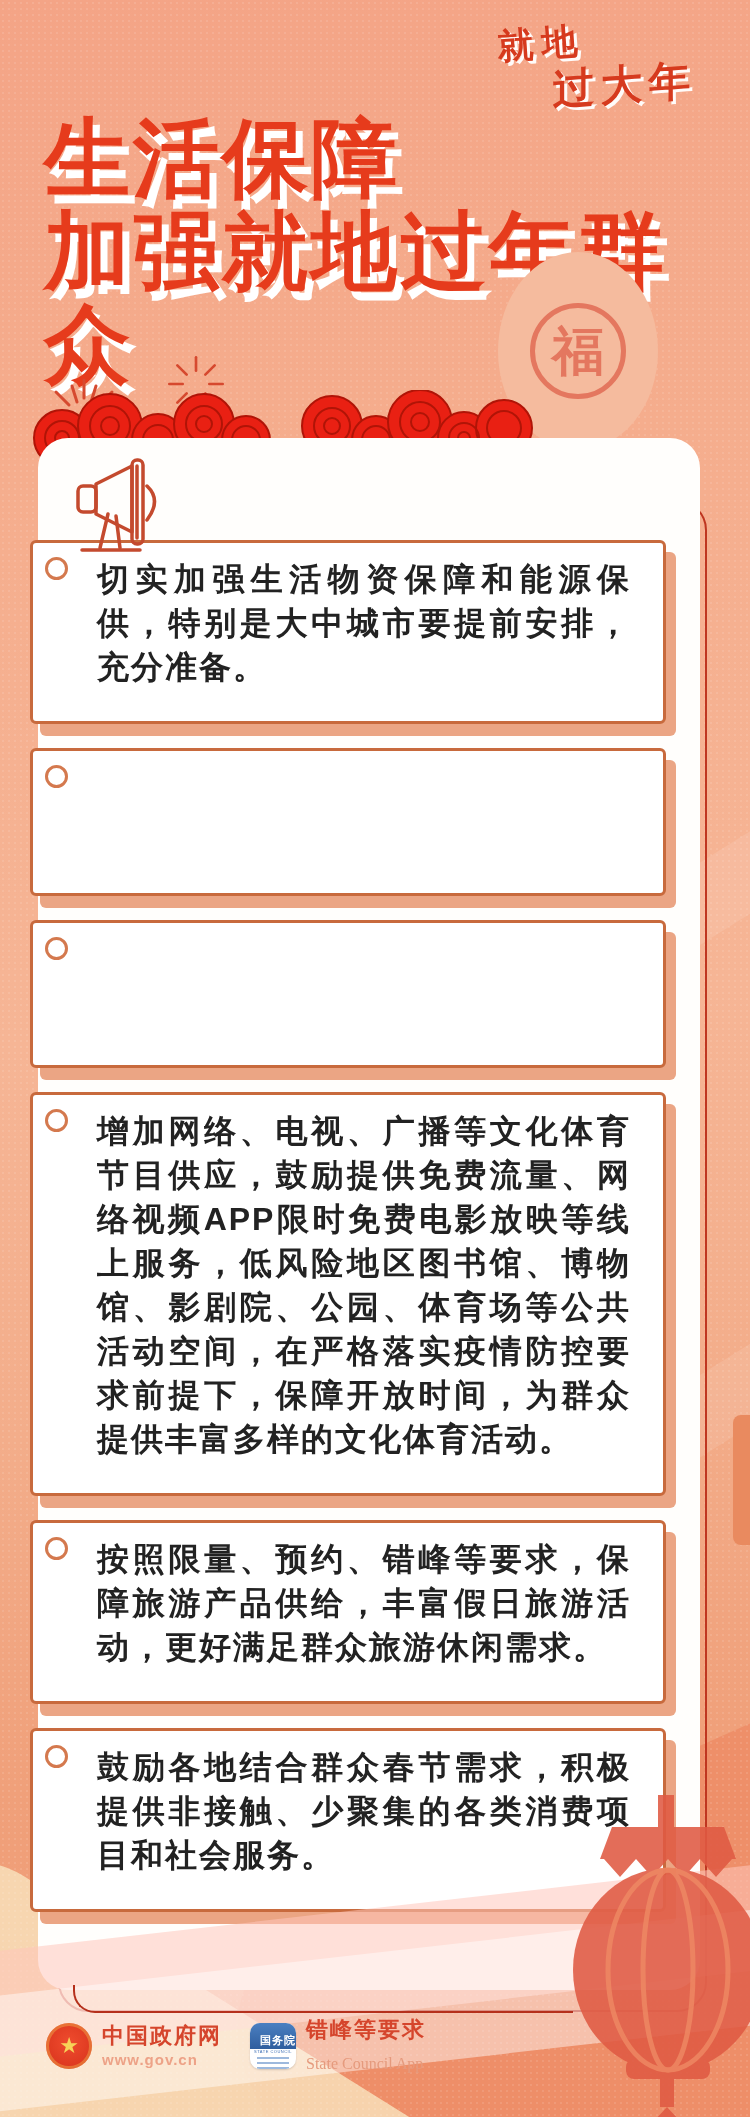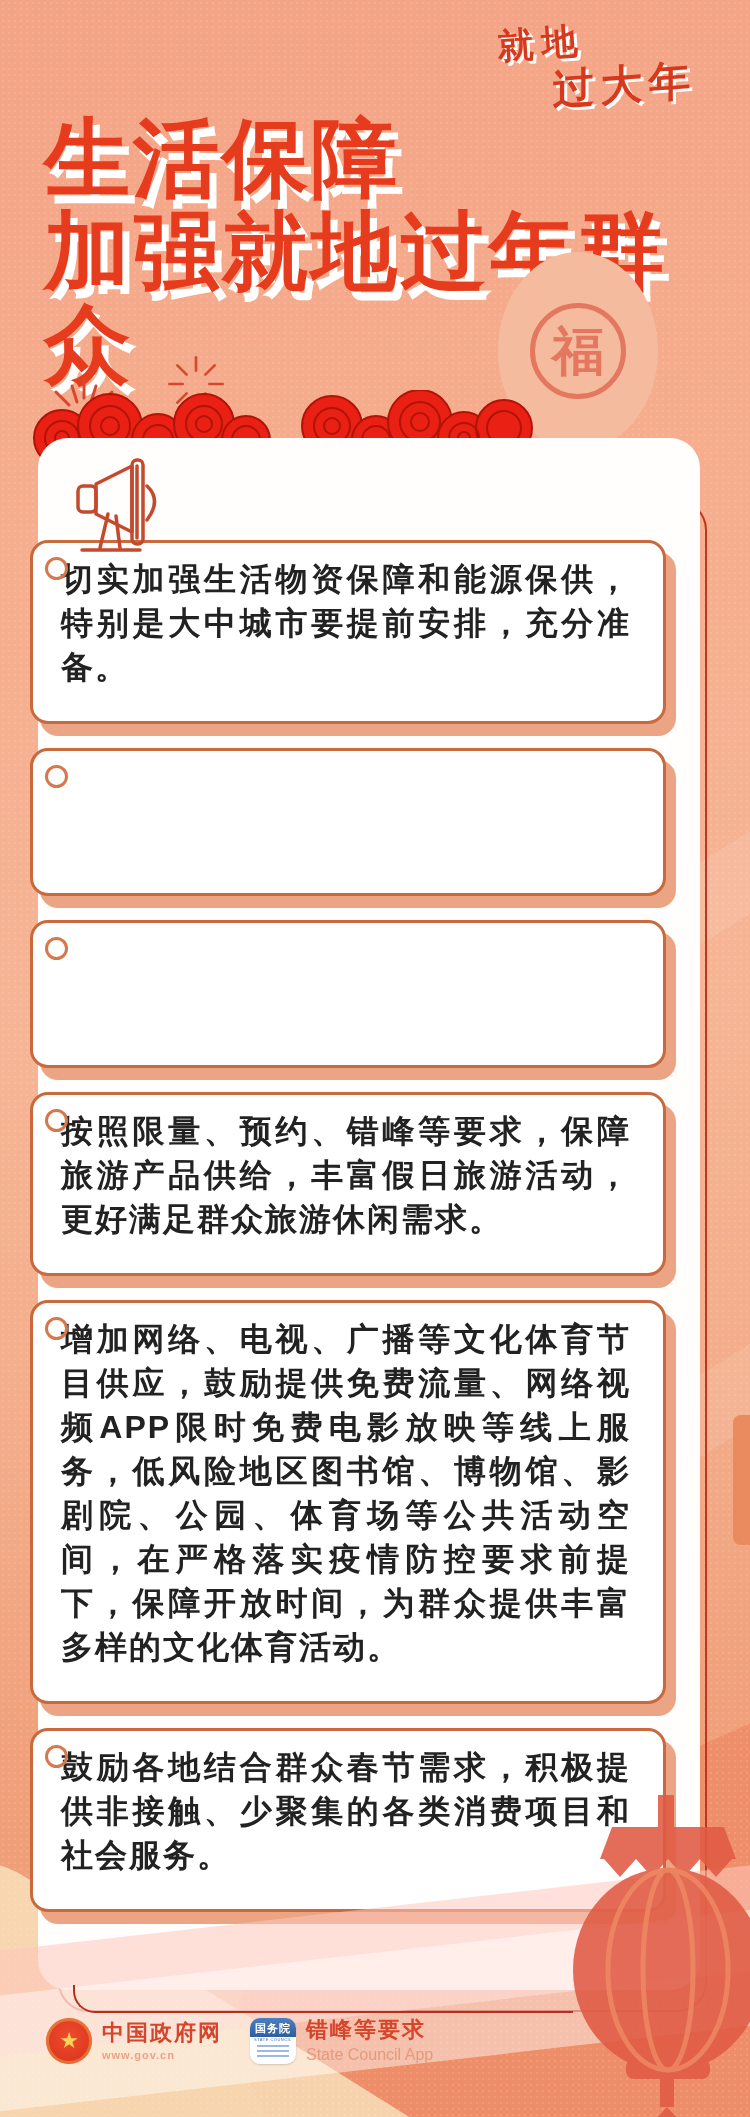--- a/index.html
+++ b/index.html
@@ -42,23 +42,23 @@
       border-radius:8px 0 0 8px;z-index:1;}
 
   
   .outline-rect{left:58px;top:500px;width:645px;height:1508px;border:2px solid #bf3620;
       border-radius:30px;z-index:2;}
   .main-card{left:38px;top:438px;width:662px;height:1552px;background:#fffefc;
       border-radius:30px;z-index:3;}
   .megaphone{left:74px;top:452px;z-index:5;}
 
   .cards{left:30px;top:540px;width:636px;z-index:4;display:flex;flex-direction:column;gap:24px;}
-  .bullet-card{position:relative;background:#ffffff;border:3px solid #c86a3d;border-radius:18px;
+  .bullet-card{position:relative;background:#ffffff;border:3px solid #c86a3d;border-radius:6px;
       box-shadow:10px 12px 0 #eba584;min-height:148px;box-sizing:border-box;
-      padding:14px 32px 32px 28px;}
+      padding:14px 32px 32px 64px;}
   .bullet-card .ring{position:absolute;left:12px;top:14px;width:17px;height:17px;border:3px solid #d4794e;
       border-radius:50%;}
   .bullet-text{color:#222222;font-size:32px;line-height:44px;font-weight:bold;letter-spacing:2px;
       text-align:justify;}
 
   
   .swoosh1{left:-70px;top:1905px;width:950px;height:105px;background:rgba(255,198,188,.55);
       border-radius:60px;transform:rotate(-6.5deg);z-index:5;}
   .swoosh2{left:-90px;top:1952px;width:950px;height:115px;background:rgba(255,255,255,.45);
       border-radius:60px;transform:rotate(-6.5deg);z-index:5;}
@@ -66,26 +66,26 @@
 
   
   .footer-curve{left:73px;top:1985px;width:498px;height:26px;z-index:7;
       border-left:2px solid #b5301c;border-bottom:2px solid #b5301c;border-bottom-left-radius:22px;}
   .footer{left:46px;top:2018px;z-index:7;display:flex;align-items:center;gap:28px;}
   .brand{display:flex;align-items:center;gap:10px;}
   .emblem{width:46px;height:46px;border-radius:50%;background:radial-gradient(circle at 50% 42%,#ef4c2e 0%,#dd3820 70%,#c52c16 100%);
       display:flex;align-items:center;justify-content:center;box-shadow:inset 0 0 0 3px rgba(247,211,88,.35);}
   .emblem .star{color:#f7d358;font-size:22px;line-height:1;}
   .brand-txt .t{color:#d5452c;font-weight:bold;font-size:22px;letter-spacing:2px;line-height:1.1;}
-  .brand-txt .s{color:#eda287;font-size:11px;font-weight:bold;letter-spacing:1px;margin-top:3px;}
-  .brand-txt .s-serif{font-family:Liberation Sans, sans-serif;color:#e59a7d;font-size:16px;margin-top:3px;}
+  .brand-txt .s{color:#eda287;font-size:15px;font-weight:bold;letter-spacing:1px;margin-top:3px;}
+  .brand-txt .s-serif{font-family:Liberation Serif, serif;color:#e59a7d;font-size:16px;margin-top:13px;}
   .app-icon{width:46px;height:46px;border-radius:10px;background:#ffffff;overflow:hidden;
       box-shadow:0 1px 2px rgba(0,0,0,.15);display:flex;flex-direction:column;}
   .app-icon .top{background:linear-gradient(#4a7fc1,#2f5e9e);color:#ffffff;font-size:11px;font-weight:bold;
-      text-align:center;padding:3px 0 1px;letter-spacing:1px;}
+      text-align:right;padding:10px 0 1px;letter-spacing:1px;}
   .app-icon .tiny{color:#3b6db4;font-size:4px;text-align:center;letter-spacing:.5px;}
   .app-icon .line{height:2px;background:#9db9dd;margin:3px 7px 0;}
 </style>
 </head>
 <body>
 
 <div class="abs bg"></div>
 <div class="abs bg-wedge-coral"></div>
 <div class="abs bg-wedge-cream"></div>
 <div class="abs bg-streak" style="left:200px;top:900px;"></div>
@@ -193,25 +193,25 @@
     <div class="bullet-text">切实加强生活物资保障和能源保供，特别是大中城市要提前安排，充分准备。</div>
   </div>
   <div class="bullet-card">
     <span class="ring"></span>
   </div>
   <div class="bullet-card">
     <span class="ring"></span>
   </div>
   <div class="bullet-card">
     <span class="ring"></span>
+    <div class="bullet-text">增加网络、电视、广播等文化体育节目供应，鼓励提供免费流量、网络视频APP限时免费电影放映等线上服务，低风险地区图书馆、博物馆、影剧院、公园、体育场等公共活动空间，在严格落实疫情防控要求前提下，保障开放时间，为群众提供丰富多样的文化体育活动。</div>
+  </div>
+  <div class="bullet-card">
+    <span class="ring"></span>
     <div class="bullet-text">按照限量、预约、错峰等要求，保障旅游产品供给，丰富假日旅游活动，更好满足群众旅游休闲需求。</div>
-  </div>
-  <div class="bullet-card">
-    <span class="ring"></span>
-    <div class="bullet-text">增加网络、电视、广播等文化体育节目供应，鼓励提供免费流量、网络视频APP限时免费电影放映等线上服务，低风险地区图书馆、博物馆、影剧院、公园、体育场等公共活动空间，在严格落实疫情防控要求前提下，保障开放时间，为群众提供丰富多样的文化体育活动。</div>
   </div>
   <div class="bullet-card">
     <span class="ring"></span>
     <div class="bullet-text">鼓励各地结合群众春节需求，积极提供非接触、少聚集的各类消费项目和社会服务。</div>
   </div>
 </div>
 
 <div class="abs swoosh1"></div>
 <div class="abs swoosh2"></div>
 

